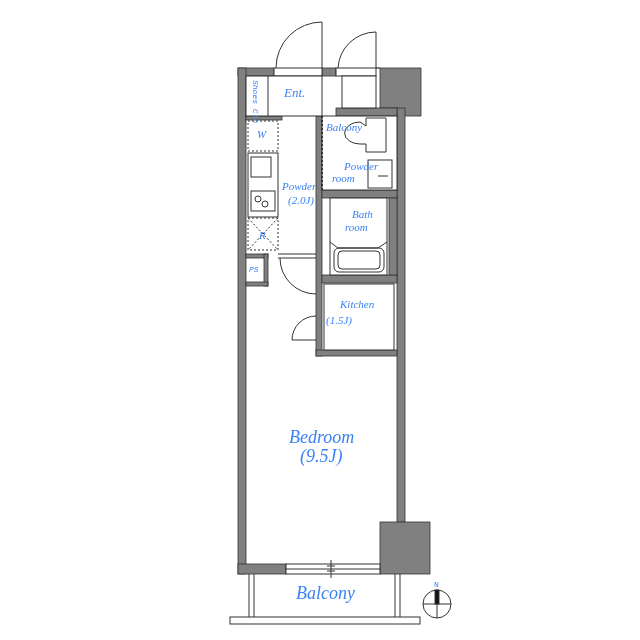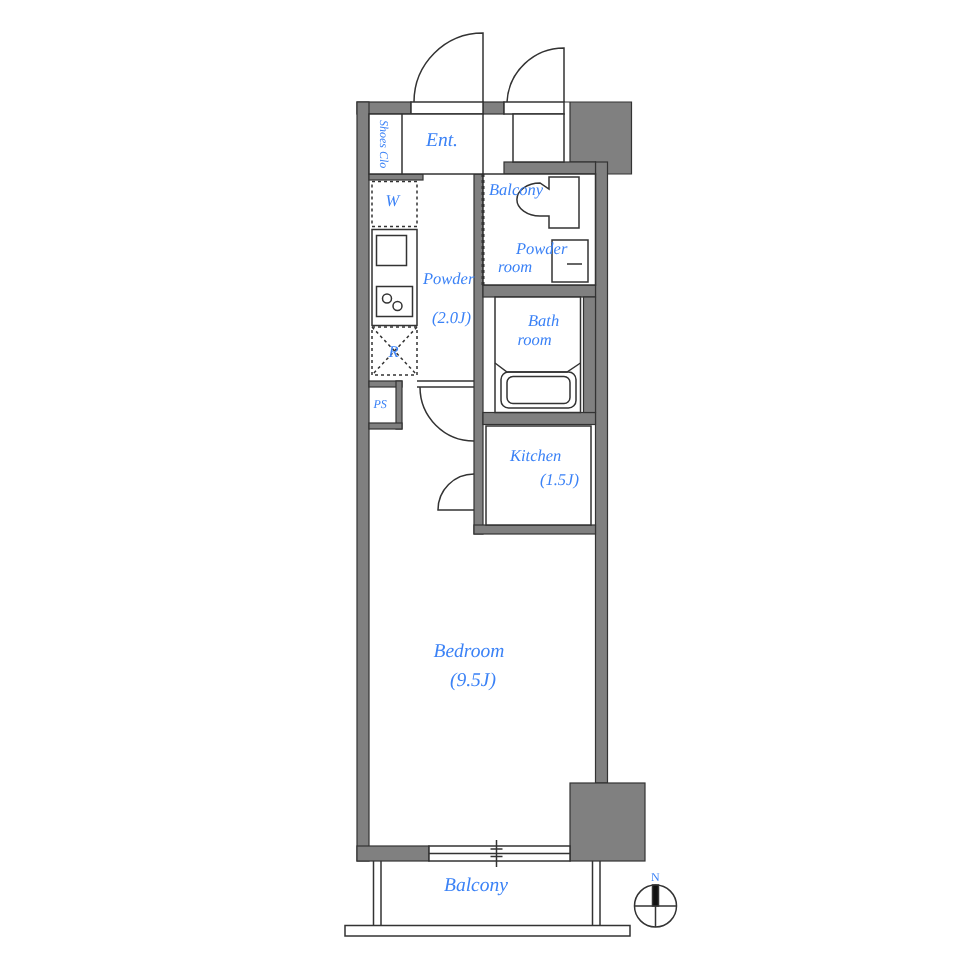--- a/index.html
+++ b/index.html
@@ -1,21 +1,21 @@
 <!DOCTYPE html>
 <html><head>
 <meta charset="utf-8">
 <style>
   html, body { margin:0; padding:0; background:#ffffff; }
   body { width:640px; height:640px; position:relative; overflow:hidden; font-family:"Liberation Serif","DejaVu Serif",serif; }
   .plan { position:absolute; left:0; top:0; width:640px; height:640px; }
   .lbl { position:absolute; font-style:italic; color:#3b82f6; text-align:center; line-height:1.15; white-space:nowrap; }
-  .lbl-big { font-size:13px; }
+  .lbl-big { font-size:18px; }
   .lbl-sm { font-size:11px; }
-  .lbl-xs { font-size:8px; }
+  .lbl-xs { font-size:8px;font-family:Liberation Mono, monospace; }
   .vert { writing-mode:vertical-rl; }
 </style>
 </head>
 <body>
 
 <svg class="plan" viewBox="0 0 640 640" width="640" height="640">
 
   <g fill="#808080" stroke="#333" stroke-width="0.8">
 
     <rect x="238" y="68" width="36" height="8"></rect>
@@ -116,25 +116,25 @@
     <line x1="437" y1="590" x2="437" y2="618"></line>
     <rect x="435" y="590" width="4" height="14" fill="#111"></rect>
   </g>
 </svg>
 
 <div class="lbl lbl-sm" style="left:284px;top:86px;font-size:13px;">Ent.</div>
 <div class="lbl lbl-xs vert" style="left:251px;top:80px;">Shoes Clo</div>
 <div class="lbl lbl-sm" style="left:257px;top:128px;">W</div>
 <div class="lbl lbl-sm" style="left:259px;top:229px;">R</div>
 <div class="lbl lbl-sm" style="left:282px;top:180px;">Powder</div>
-<div class="lbl lbl-sm" style="left:288px;top:206px;">(2.0J)</div>
+<div class="lbl lbl-sm" style="left:288px;top:194px;">(2.0J)</div>
 <div class="lbl lbl-xs" style="left:249px;top:265px;">PS</div>
 <div class="lbl lbl-sm" style="left:326px;top:121px;">Balcony</div>
 <div class="lbl lbl-sm" style="left:344px;top:160px;">Powder</div>
 <div class="lbl lbl-sm" style="left:332px;top:172px;">room</div>
 <div class="lbl lbl-sm" style="left:352px;top:208px;">Bath</div>
 <div class="lbl lbl-sm" style="left:345px;top:221px;">room</div>
 <div class="lbl lbl-sm" style="left:340px;top:298px;">Kitchen</div>
-<div class="lbl lbl-sm" style="left:360px;top:314px;">(1.5J)</div>
+<div class="lbl lbl-sm" style="left:326px;top:314px;">(1.5J)</div>
 <div class="lbl lbl-big" style="left:289px;top:427px;">Bedroom</div>
 <div class="lbl lbl-big" style="left:300px;top:446px;">(9.5J)</div>
 <div class="lbl lbl-big" style="left:296px;top:583px;text-align:center;">Balcony</div>
 <div class="lbl lbl-xs" style="left:434px;top:580px;font-style:normal;">N</div>
 
 </body></html>

